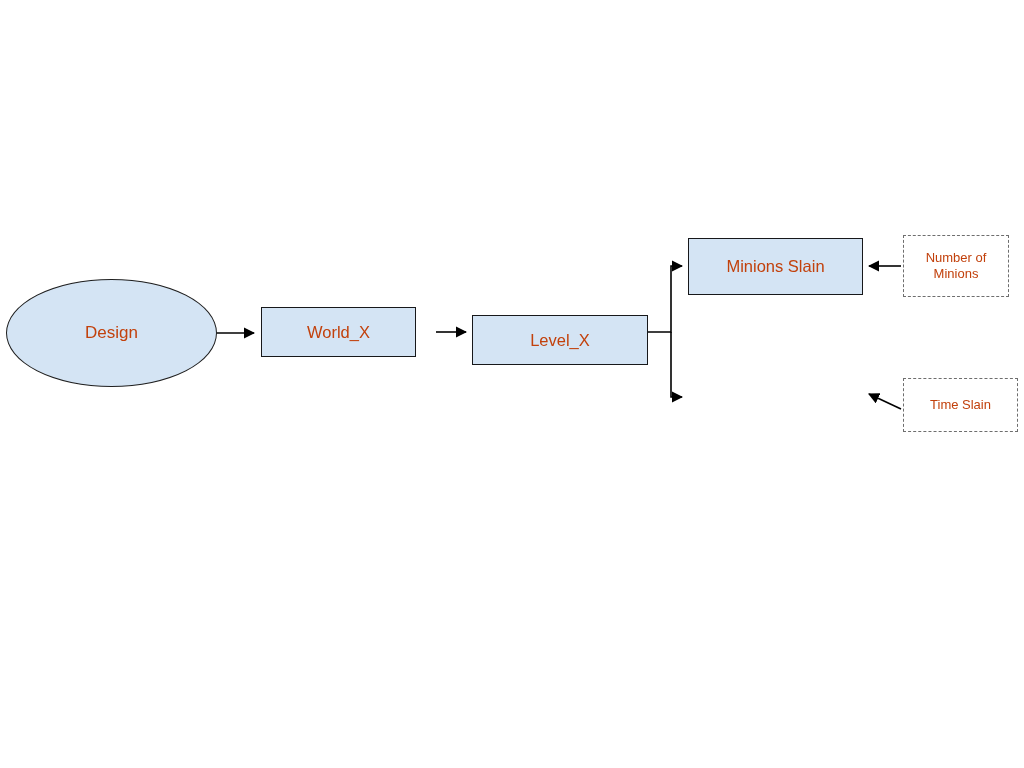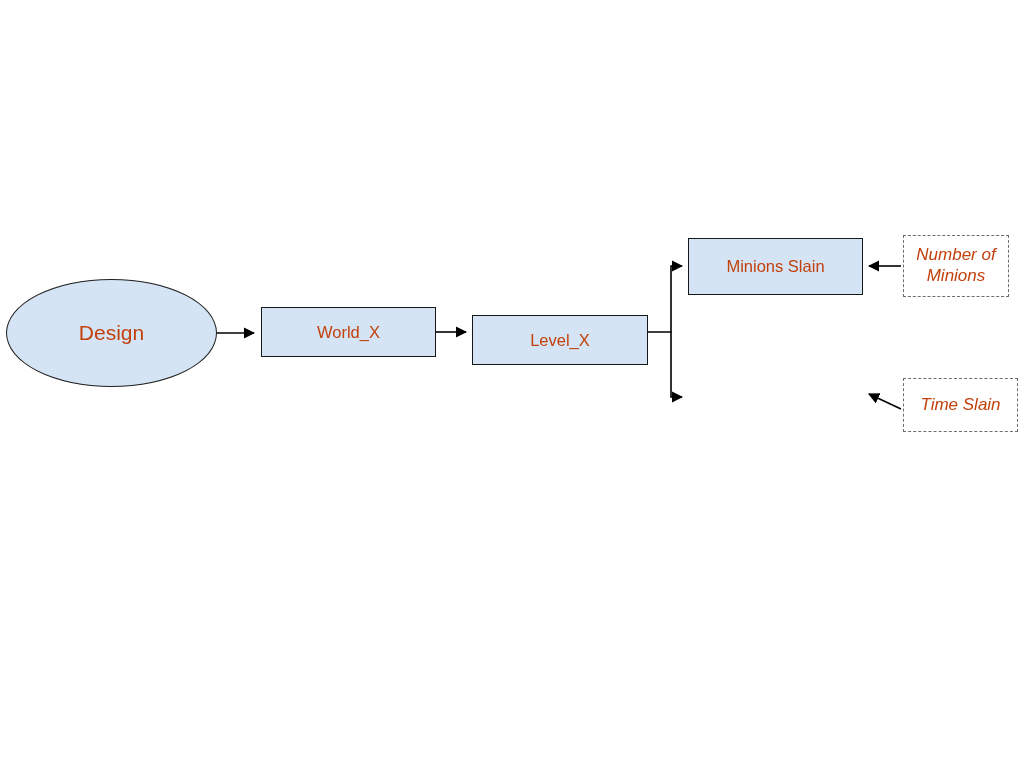--- a/index.html
+++ b/index.html
@@ -42,23 +42,23 @@
   }
   .node-note {
     background: #ffffff;
     border: 1.3px dashed #6e6e6e;
   }
   .node-label {
     color: #c2410c;
     line-height: 1.22;
     white-space: pre-line;
   }
-  .lbl-lg  { font-size: 21px; text-align: center; }
+  .lbl-lg  { font-size: 17px; text-align: center; }
   .lbl-md  { font-size: 16.5px; }
-  .lbl-sm  { font-size: 17px; font-style: italic; }
+  .lbl-sm  { font-size: 13px; }
 </style>
 </head>
 <body>
 
 <div id="canvas">
 
   <svg id="edge-layer" viewBox="0 0 1024 768" xmlns="http://www.w3.org/2000/svg">
     <defs>
       <marker id="arrowhead" viewBox="0 0 10 10" refX="9" refY="5" markerWidth="7" markerHeight="7" orient="auto-start-reverse">
         <path d="M 0 0 L 10 5 L 0 10 z" fill="#000000"></path>
@@ -87,21 +87,21 @@
 
     <g>
       <path d="M 901 409 L 869 394" stroke="#000000" stroke-width="1.6" fill="none" marker-end="url(#arrowhead)"></path>
     </g>
   </svg>
 
   <div class="node node-ellipse" style="left:6px; top:279px; width:211px; height:108px;">
     <span class="node-label lbl-lg">Design</span>
   </div>
 
-  <div class="node node-box" style="left:261px; top:307px; width:175px; height:50px;">
+  <div class="node node-box" style="left:261px; top:307px; width:155px; height:50px;">
     <span class="node-label lbl-md">World_X</span>
   </div>
 
   <div class="node node-box" style="left:472px; top:315px; width:176px; height:50px;">
     <span class="node-label lbl-md">Level_X</span>
   </div>
 
   <div class="node node-box" style="left:688px; top:238px; width:175px; height:57px;">
     <span class="node-label lbl-md">Minions Slain</span>
   </div>

